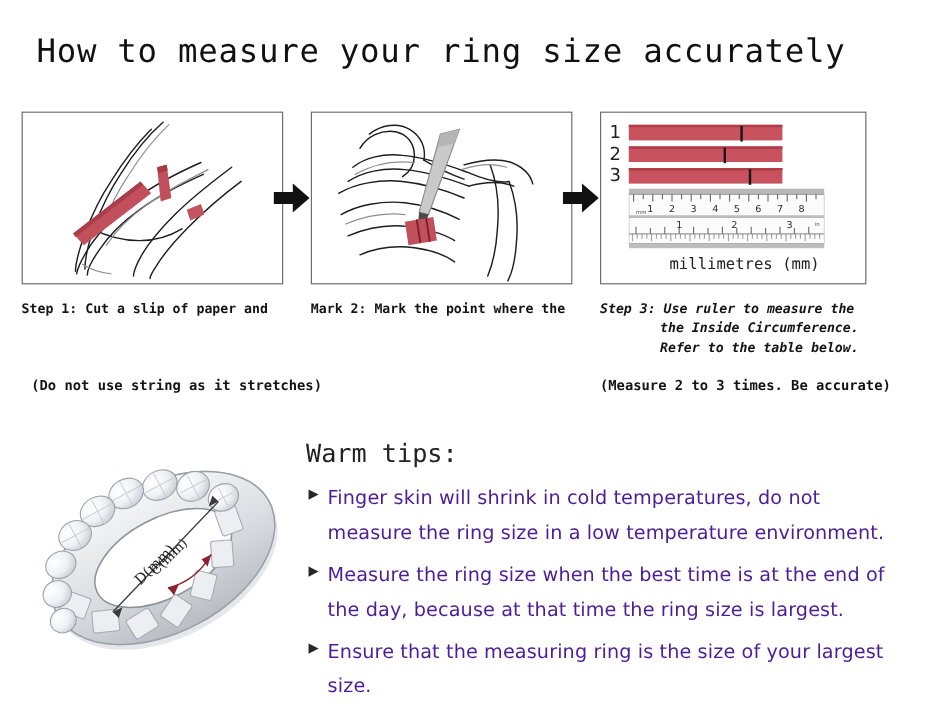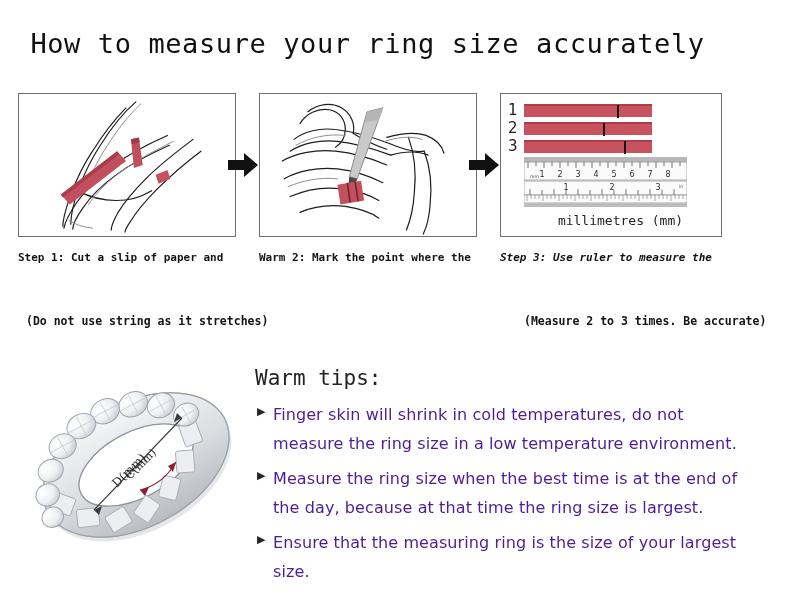--- a/index.html
+++ b/index.html
@@ -38,21 +38,21 @@
   #caption-2{left:259px;top:250px;width:232px;}
   #caption-3{left:500px;top:250px;width:250px;font-style:italic;}
   .cap-line2{display:block;padding-left:50px;}
   .cap-strong{font-weight:900;}
   .note{
     position:absolute;font-size:11.5px;
     font-family:"DejaVu Sans Mono","Liberation Mono",monospace;
     color:#141414;font-weight:600;
   }
   #note-1{left:26px;top:314px;}
-  #note-3{left:500px;top:314px;margin-left:24px;}
+  #note-3{left:500px;top:314px;}
 
   
   .strip-row{position:absolute;display:flex;align-items:center;}
   .strip-num{
     width:16px;font-size:15px;line-height:15px;color:#222;
     font-family:"DejaVu Sans","Liberation Sans",sans-serif;
   }
   .strip{height:11px;background:#c8525e;border-top:2px solid #b03c48;position:relative;}
   .strip .mark{position:absolute;top:-1px;width:2px;height:13px;background:#171717;}
   #strip-row-1{left:508px;top:103px;}
@@ -296,27 +296,29 @@
 
 <div id="mm-label">millimetres (mm)</div>
 
 <div class="caption" id="caption-1">
   <span class="cap-strong">Step 1:</span>
   <span>Cut a slip of paper and</span>
 </div>
 <div class="note" id="note-1">(Do not use string as it stretches)</div>
 
 <div class="caption" id="caption-2">
-  <span class="cap-strong">Warm 2:</span>
+  <span class="cap-strong">Mark 2:</span>
   <span>Mark the point where the</span>
 </div>
 
 <div class="caption" id="caption-3">
   <span class="cap-strong">Step 3:</span>
   <span>Use ruler to measure the</span>
+  <span class="cap-line2"><span>the </span><span class="cap-strong">Inside Circumference</span><span>.</span></span>
+  <span class="cap-line2">Refer to the table below.</span>
 </div>
 <div class="note" id="note-3">(Measure 2 to 3 times. Be accurate)</div>
 
 <div id="ring-figure">
   <svg viewBox="0 0 228 226" width="228" height="226">
     <defs>
       <linearGradient id="bandGrad" x1="0" y1="0" x2="0" y2="1">
         <stop offset="0%" stop-color="#f7f7f8"></stop>
         <stop offset="55%" stop-color="#dadde1"></stop>
         <stop offset="100%" stop-color="#b9bdc3"></stop>

